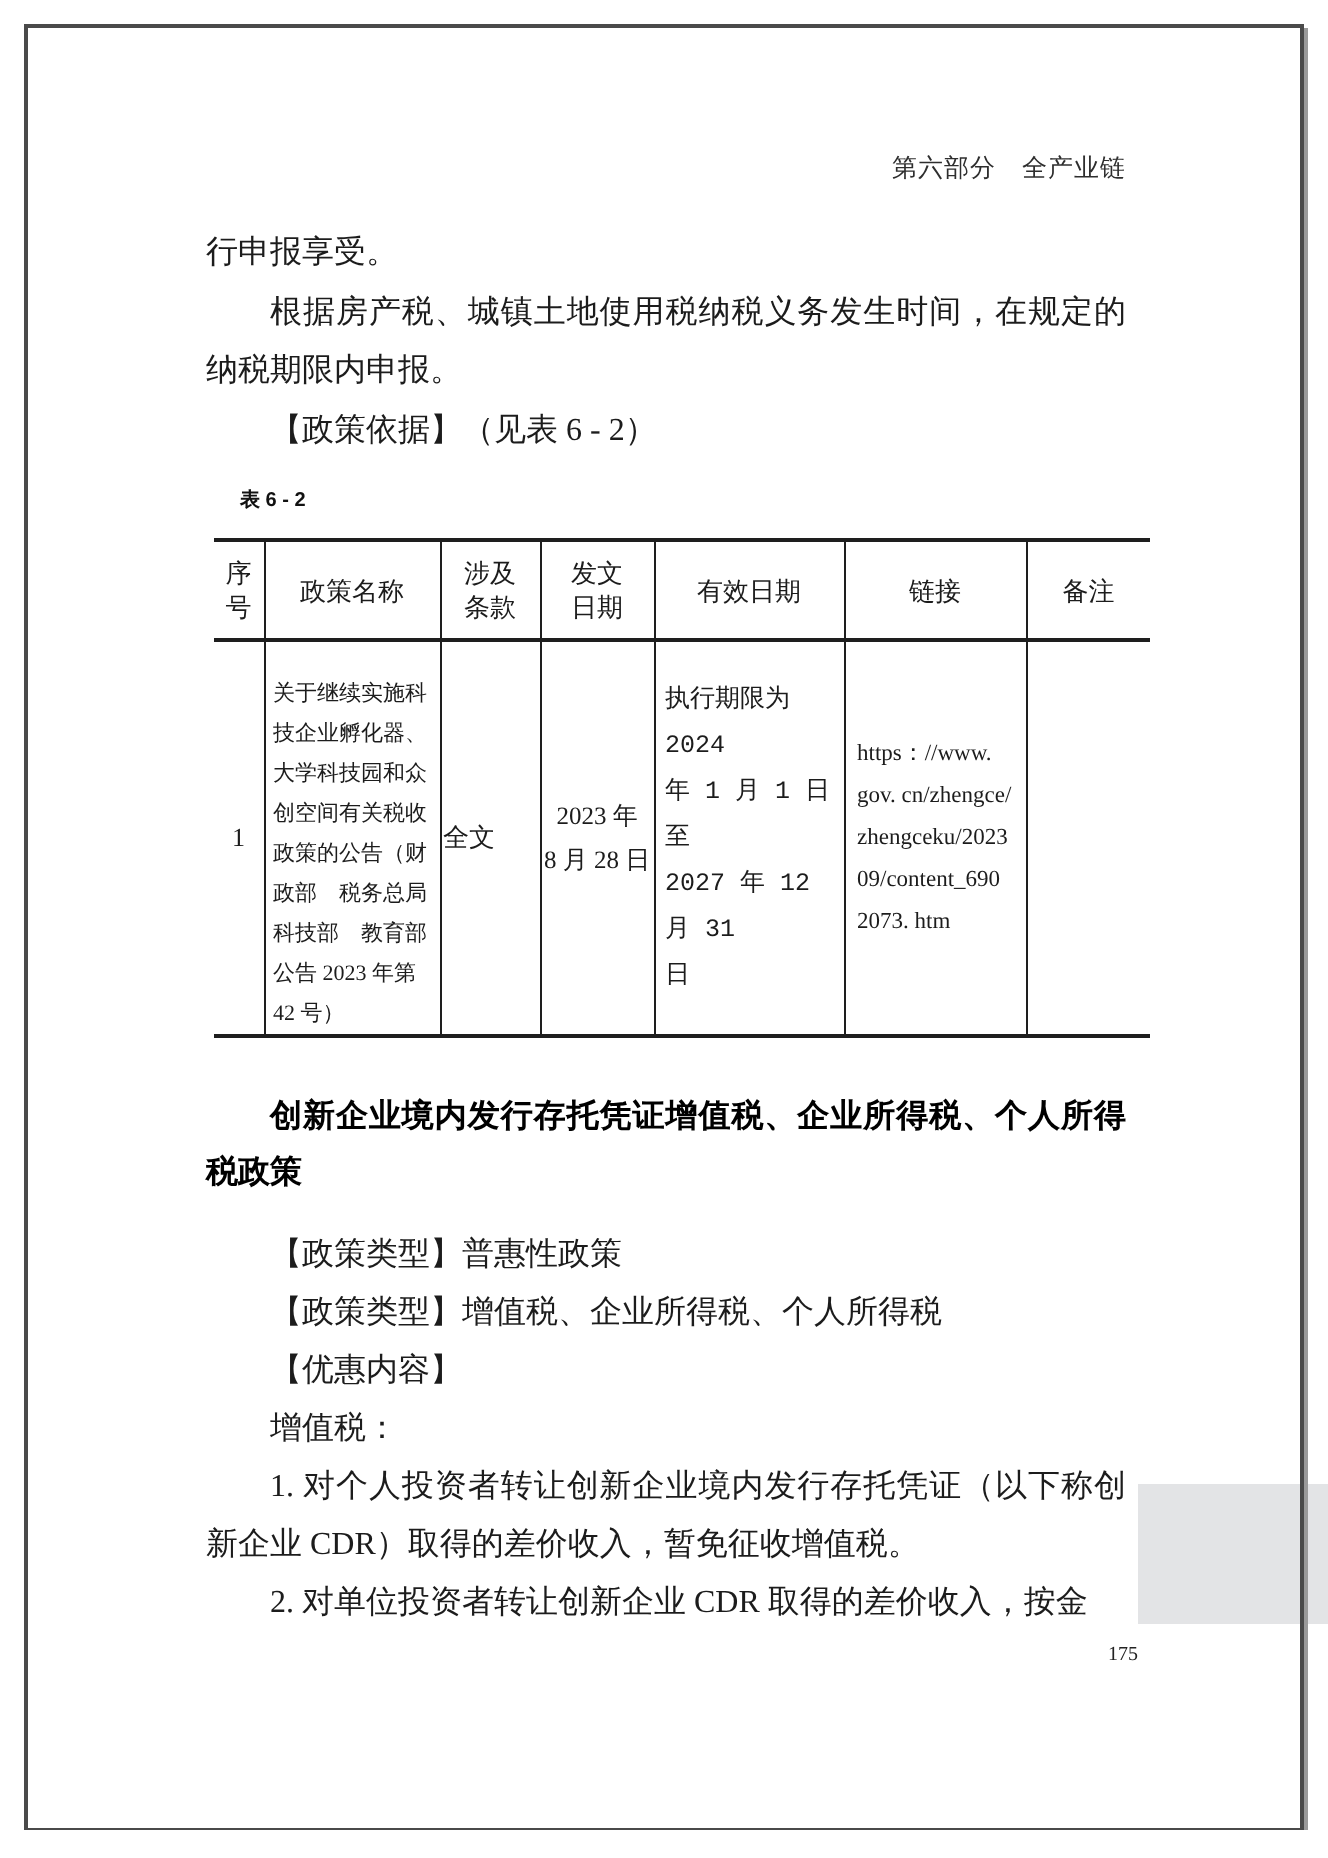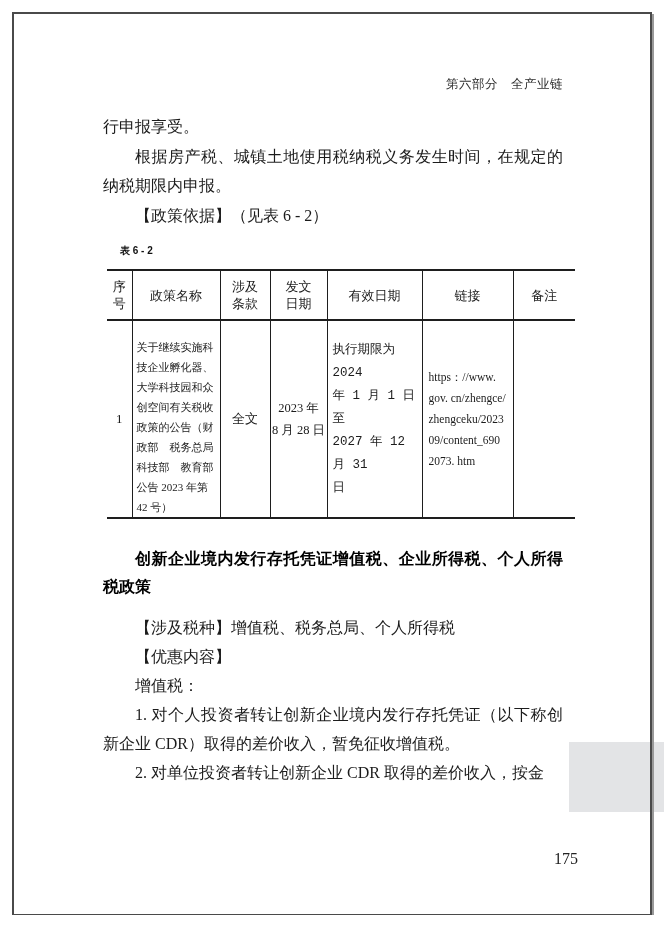--- a/index.html
+++ b/index.html
@@ -85,21 +85,21 @@
   table.policy tbody tr { height:181px; }
   td.c-seq { text-align:center; font-size:13px; }
   td.c-name {
     font-size:11px;
     line-height:20px;
     padding:16px 2px 0 4px;
     white-space:pre-line;
     text-align:left;
     margin-left:16px;
   }
-  td.c-clause { text-align:center; font-size:13px; }
+  td.c-clause { text-align:left; font-size:13px; }
   td.c-date {
     text-align:center;
     font-size:12.5px;
     line-height:22px;
     white-space:pre-line;
   }
   td.c-valid {
     font-size:12.5px;
     line-height:23px;
     padding:0 3px 0 5px;
@@ -127,22 +127,22 @@
   }
   .details { margin-top:12px; }
   .details p {
     margin:0;
     font-size:16px;
     line-height:29px;
     text-align:justify;
   }
   .page-number {
     position:absolute;
-    left:540px; top:836px;
-    font-size:16px;
+    left:540px; top:808px;
+    font-size:10px;
     color:#222;
   }
 </style>
 </head>
 <body>
 
 <div class="root">
 
   <div class="gray-artifact"></div>
 
@@ -208,21 +208,22 @@
 09/content_690
 2073. htm</td>
             <td class="c-note"></td>
           </tr>
         </tbody>
       </table>
 
       <h2 class="sec-title">创新企业境内发行存托凭证增值税、企业所得税、个人所得税政策</h2>
 
       <div class="details">
-        <p class="indent">【涉及税种】增值税、税务总局、个人所得税</p>
+        <p class="indent">【政策类型】普惠性政策</p>
+        <p class="indent">【政策类型】增值税、企业所得税、个人所得税</p>
         <p class="indent">【优惠内容】</p>
         <p class="indent">增值税：</p>
         <p class="indent">1. 对个人投资者转让创新企业境内发行存托凭证（以下称创新企业 CDR）取得的差价收入，暂免征收增值税。</p>
         <p class="indent">2. 对单位投资者转让创新企业 CDR 取得的差价收入，按金</p>
       </div>
 
     </div>
 
     <div class="page-number">175</div>
   </div>

